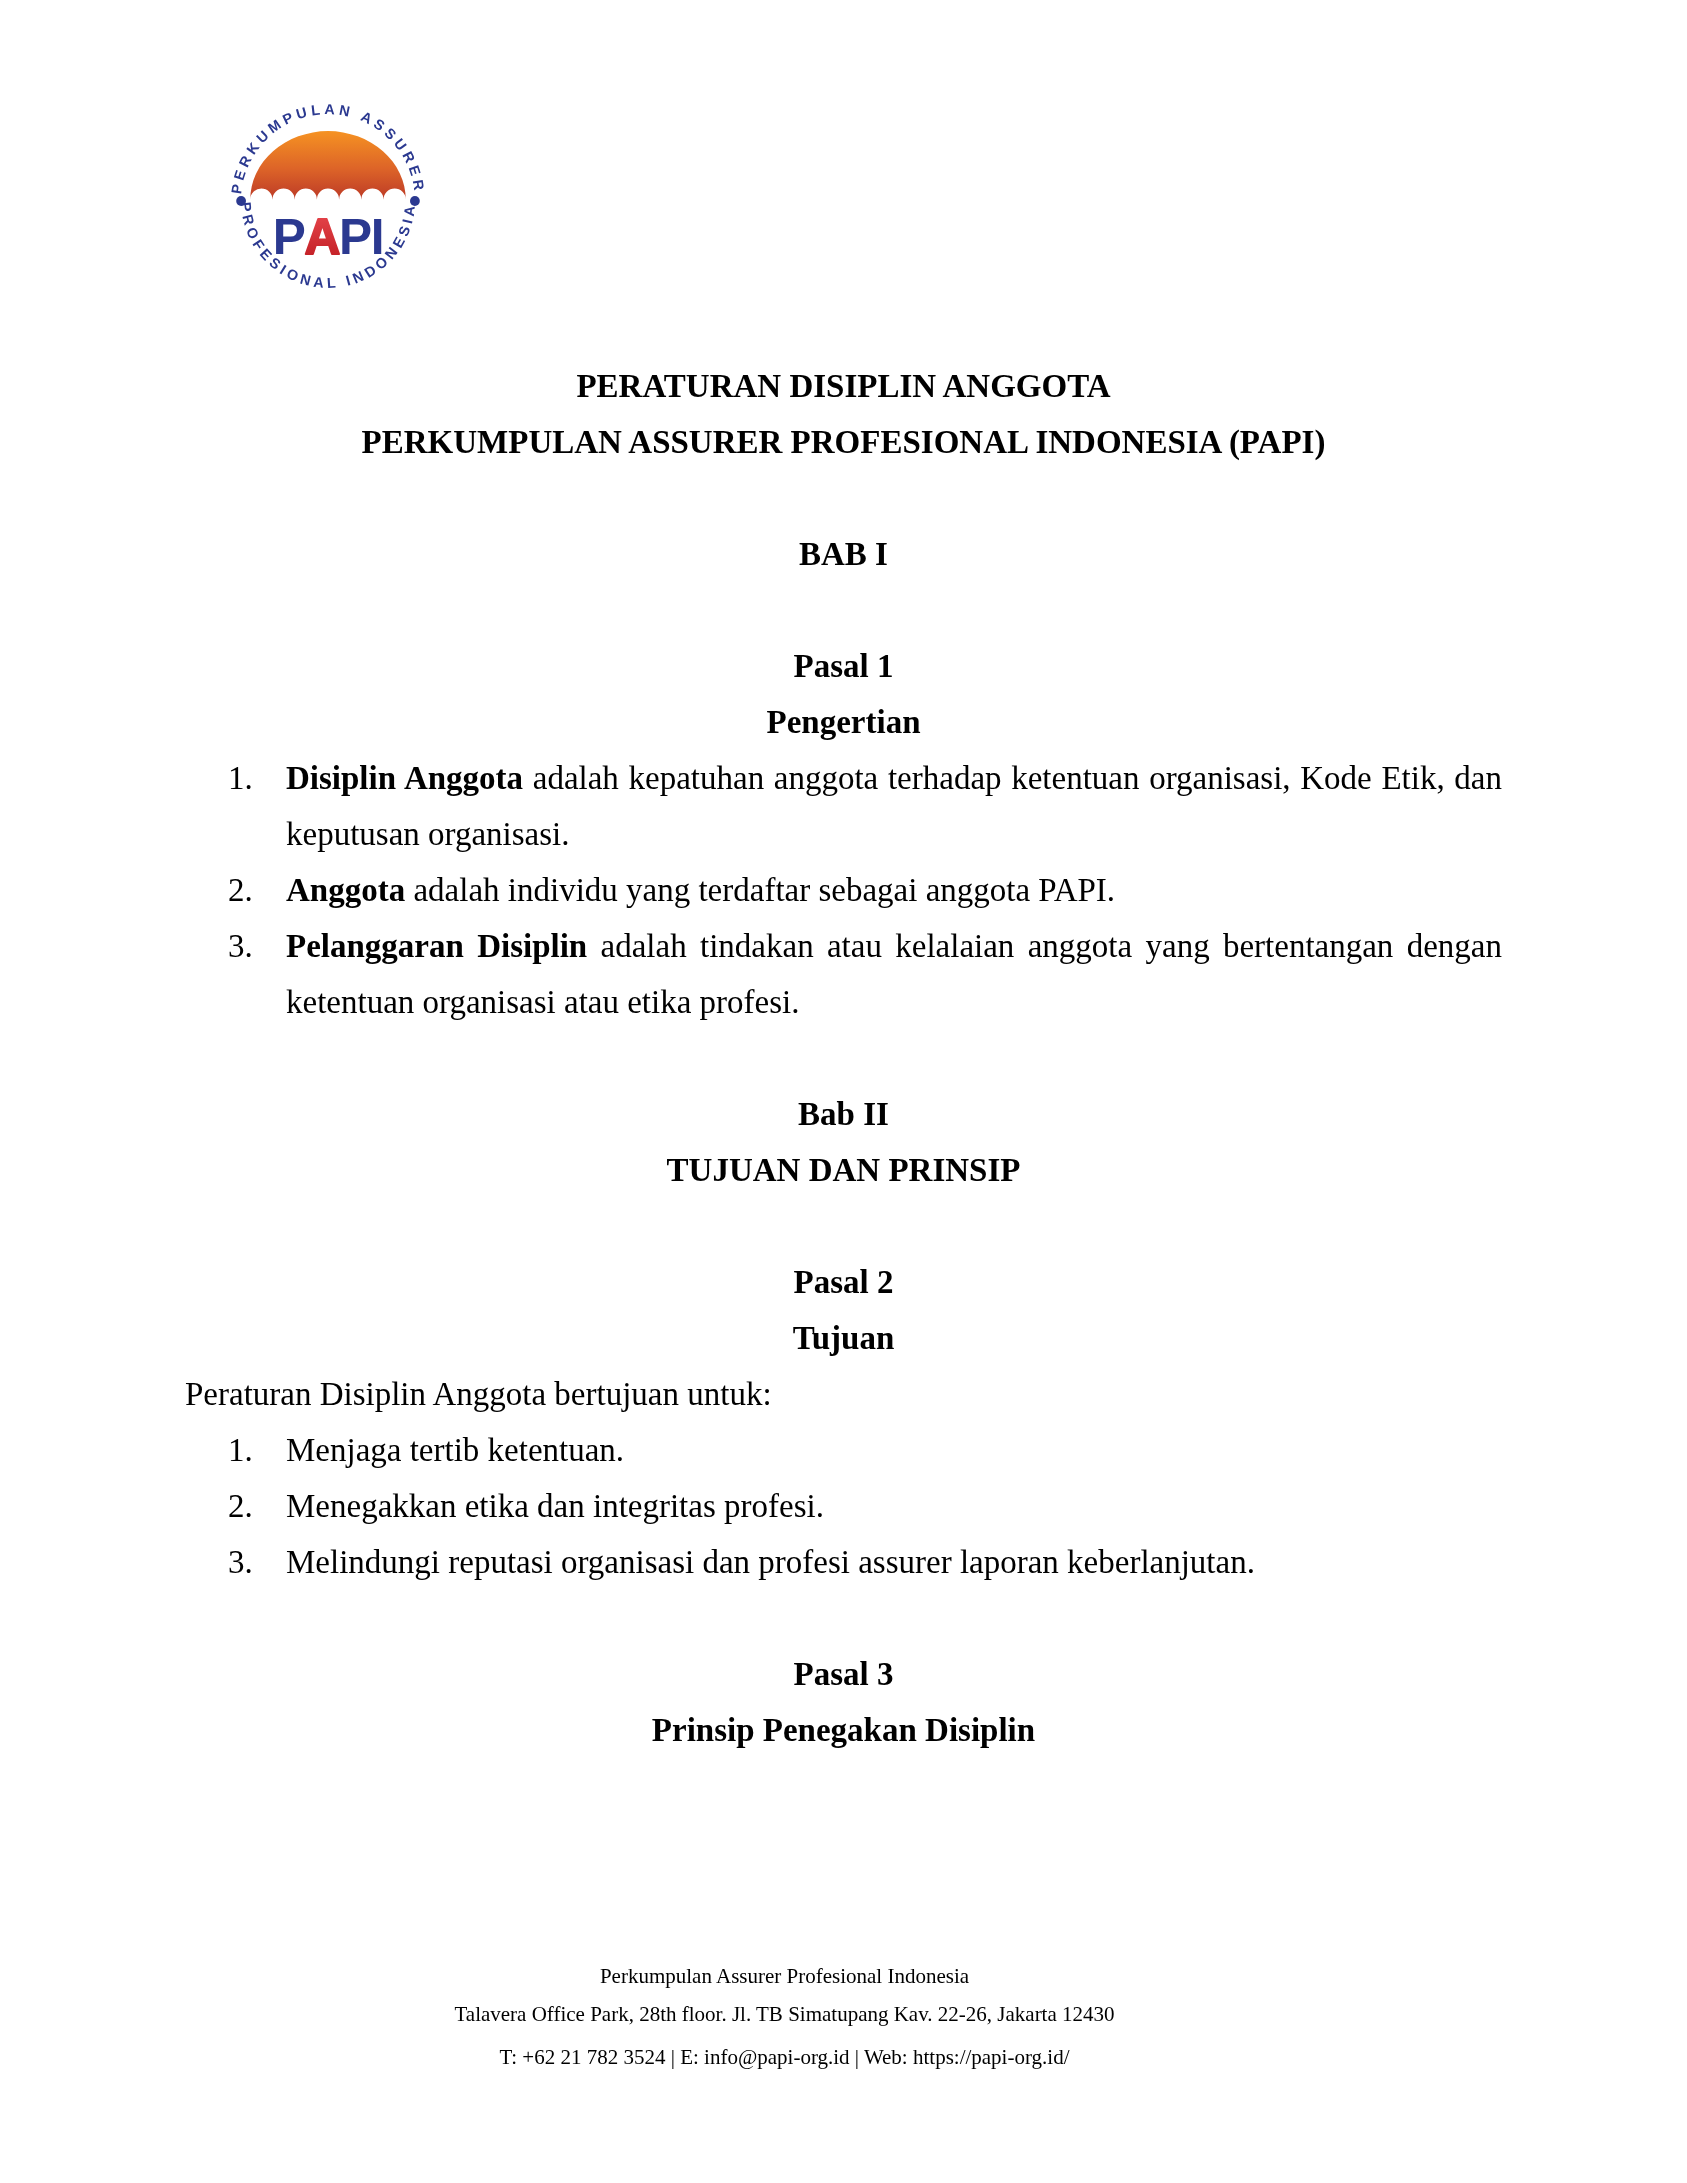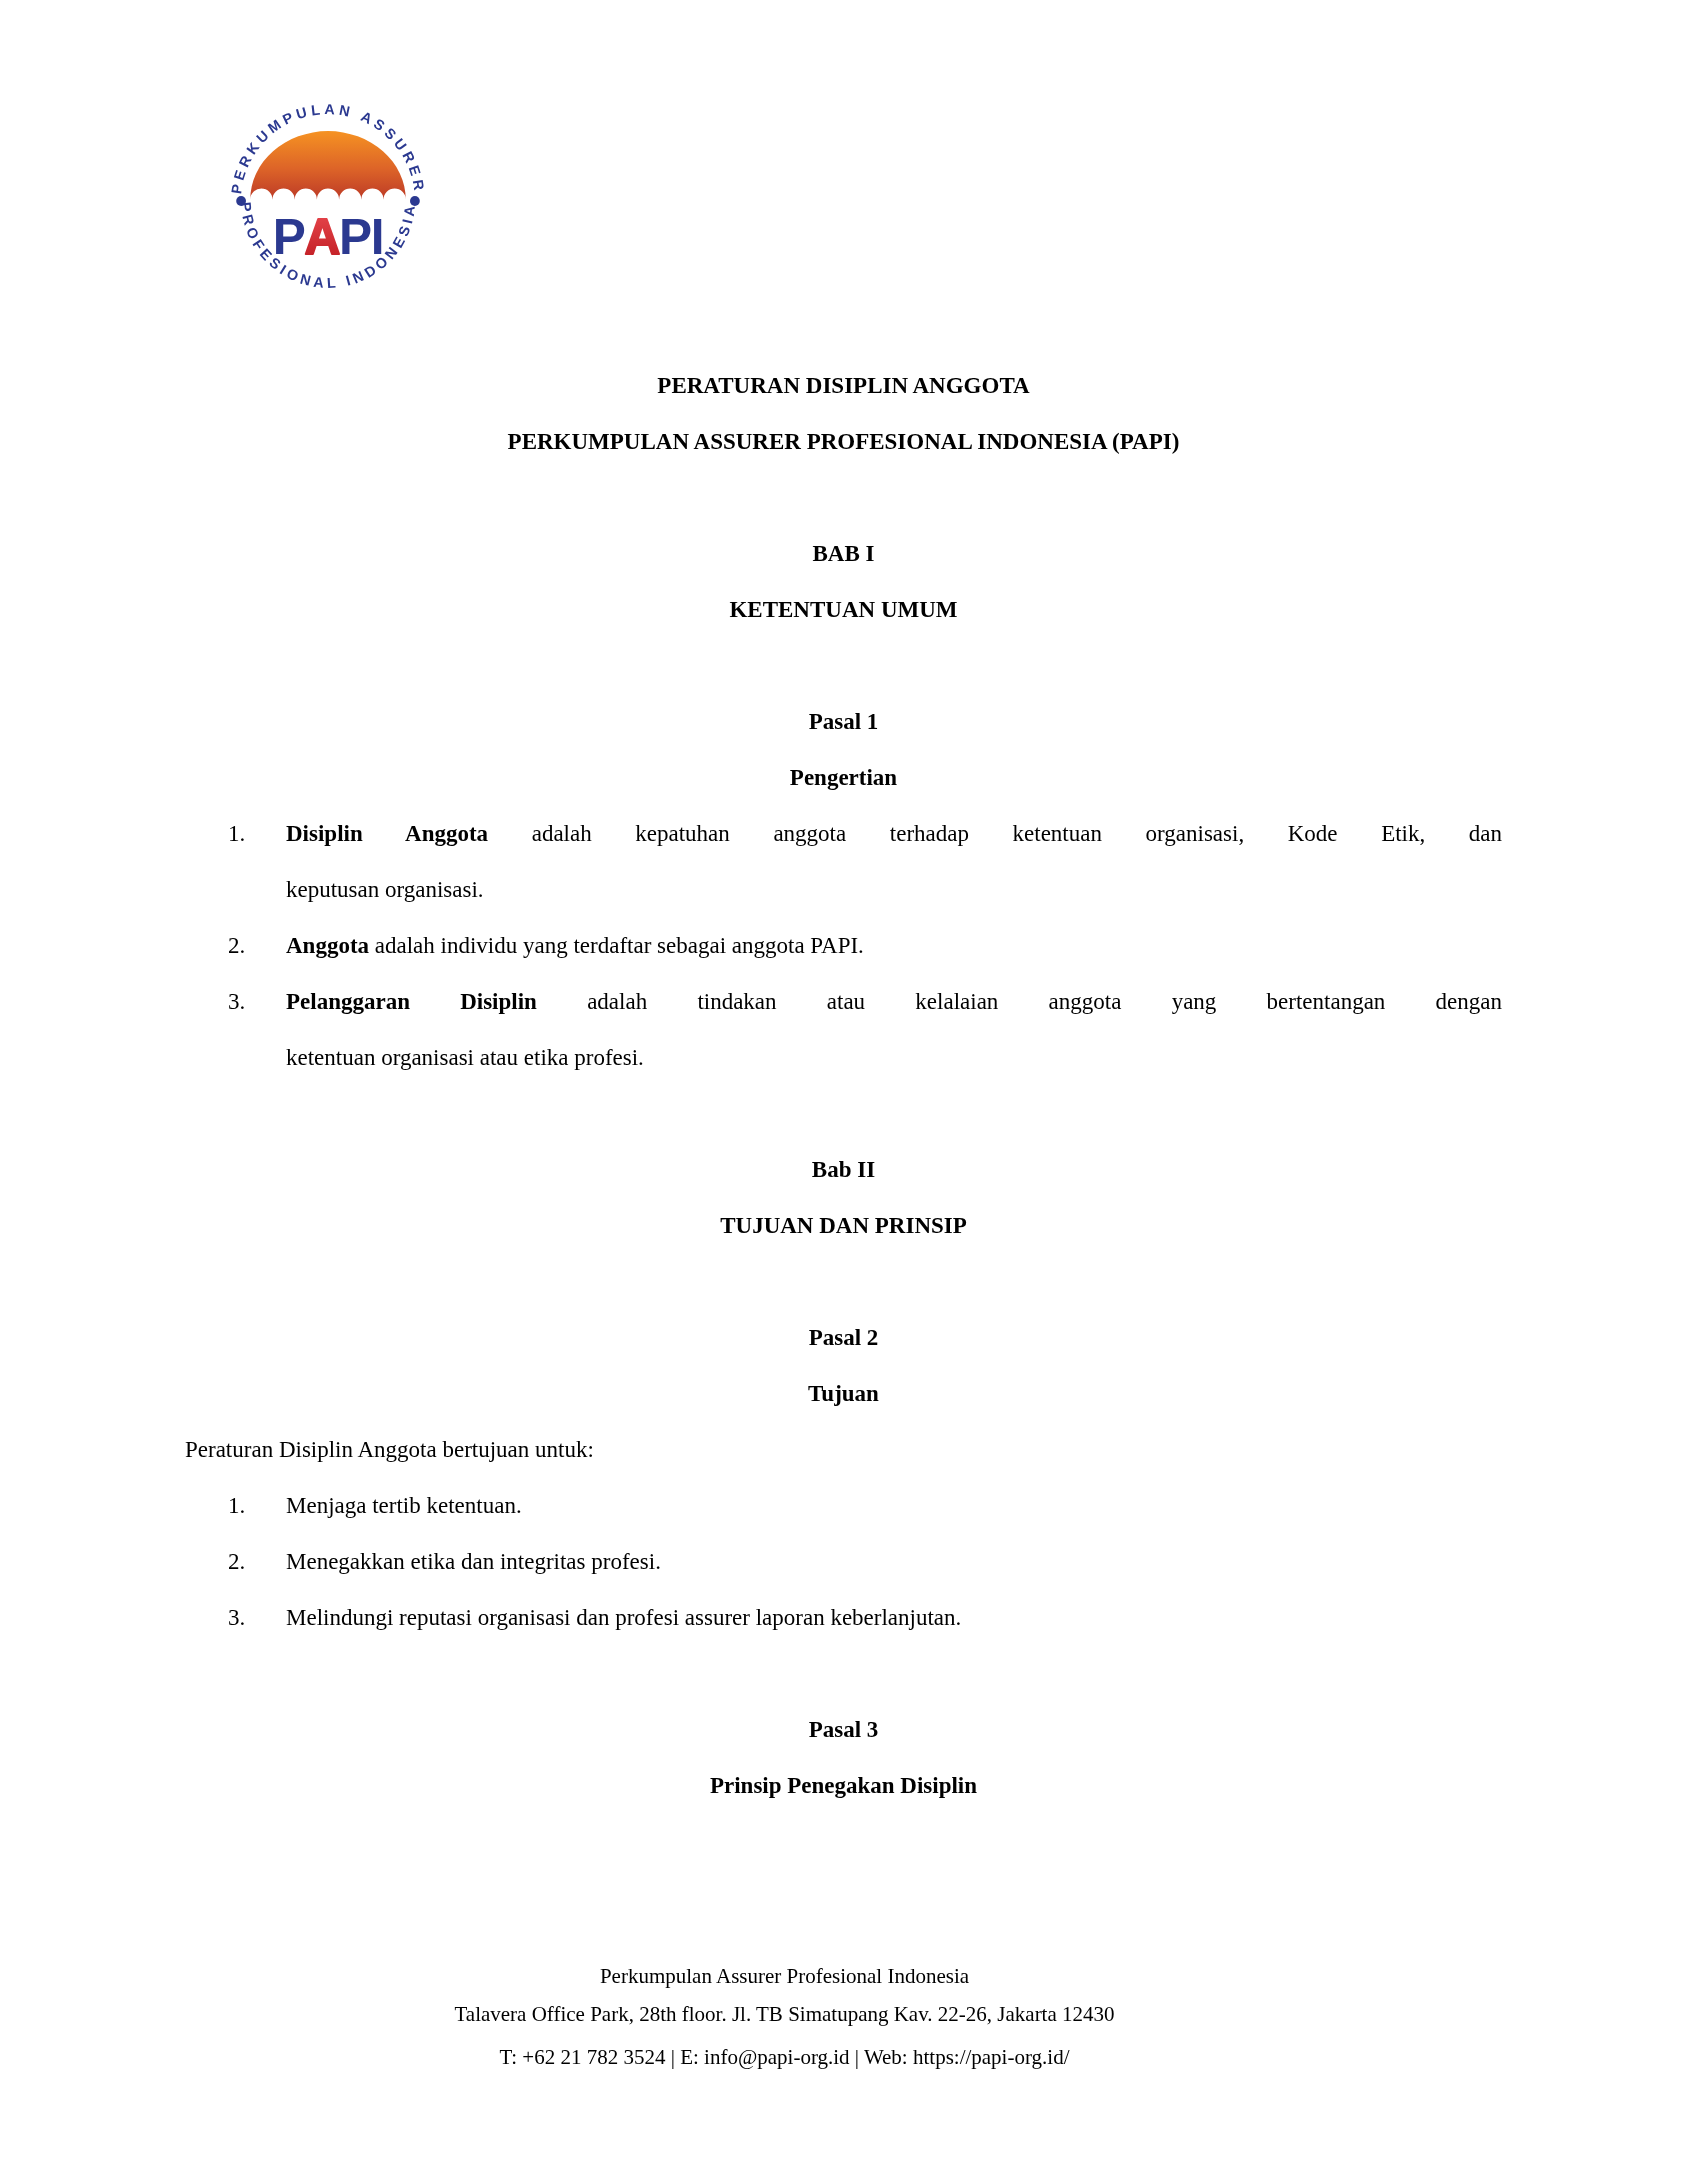--- a/index.html
+++ b/index.html
@@ -6,21 +6,21 @@
   .page{
     position:relative;width:1687px;height:2183px;background:#ffffff;overflow:hidden;
     font-family:"Liberation Serif","DejaVu Serif",serif;color:#000;
   }
   
   .logo{position:absolute;left:230px;top:103px;width:196px;height:196px;}
   .logo svg{width:100%;height:100%;display:block;}
   .logo-arc-text{font-family:"Liberation Sans","DejaVu Sans",sans-serif;font-weight:bold;font-size:22px;letter-spacing:6px;}
   .logo-wordmark{font-family:"Liberation Sans","DejaVu Sans",sans-serif;font-weight:bold;font-size:76px;letter-spacing:-2px;}
   
-  .content{position:absolute;left:185px;top:358px;width:1317px;font-size:23px;line-height:56px;}
+  .content{position:absolute;left:185px;top:358px;width:1317px;font-size:33px;line-height:56px;}
   .line{height:56px;}
   .spacer{height:56px;}
   .center{text-align:center;}
   .b{font-weight:bold;}
   .item{position:relative;padding-left:101px;}
   .item .num{position:absolute;left:43px;top:0;}
   .jline{text-align:justify;text-align-last:justify;}
   
   .footer{position:absolute;left:0;top:1957px;width:1569px;text-align:center;
           font-size:21px;line-height:38px;}
@@ -69,21 +69,20 @@
   </div>
 
   <main class="content">
 
     <div class="line center b">PERATURAN DISIPLIN ANGGOTA</div>
     <div class="line center b">PERKUMPULAN ASSURER PROFESIONAL INDONESIA (PAPI)</div>
 
     <div class="spacer"></div>
 
     <div class="line center b">BAB I</div>
-    <div class="line center b">KETENTUAN UMUM</div>
 
     <div class="spacer"></div>
 
     <div class="line center b">Pasal 1</div>
     <div class="line center b">Pengertian</div>
 
 
     <div class="item">
       <span class="num">1.</span>
       <div class="line jline"><b>Disiplin Anggota</b> <span>adalah kepatuhan anggota terhadap ketentuan organisasi, Kode Etik, dan</span></div>

